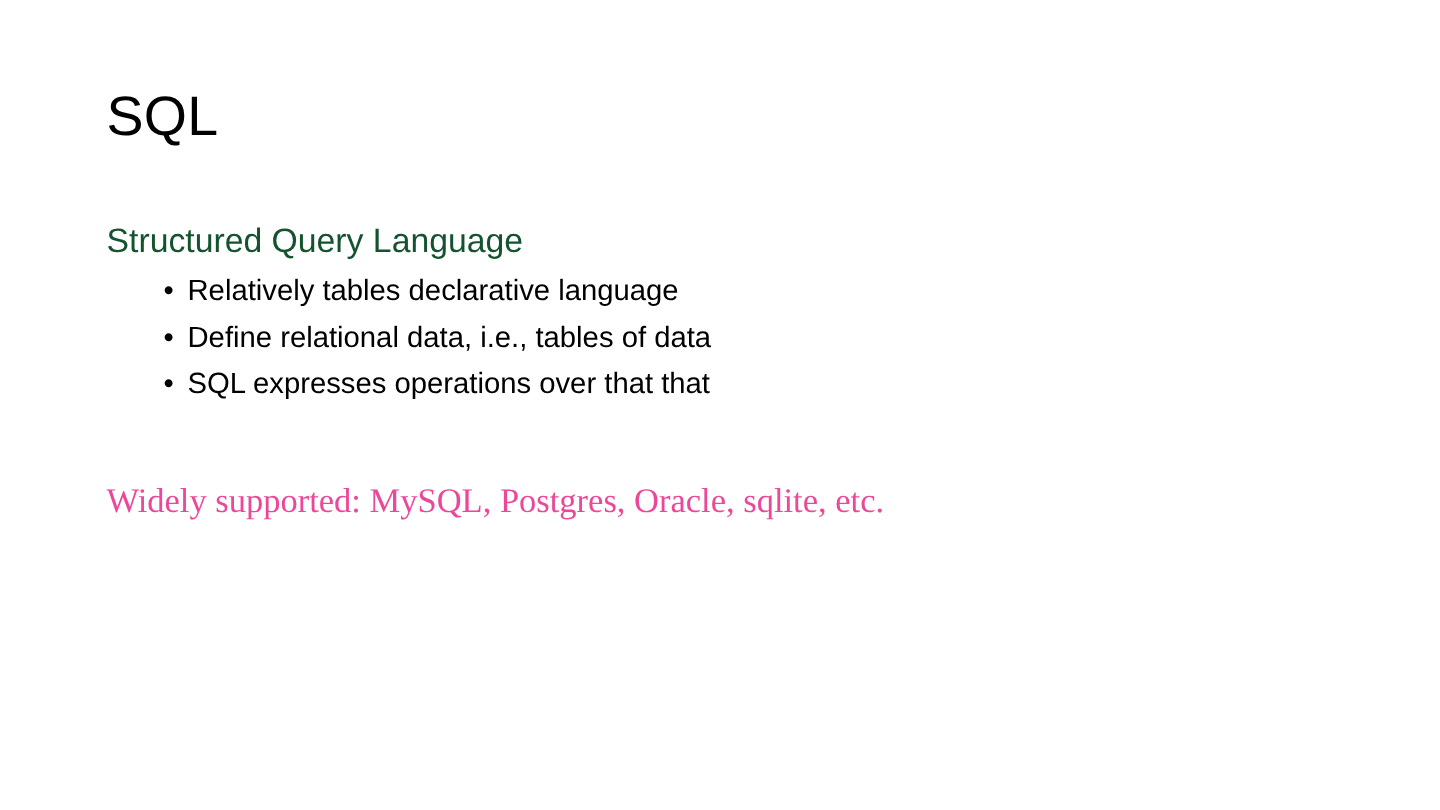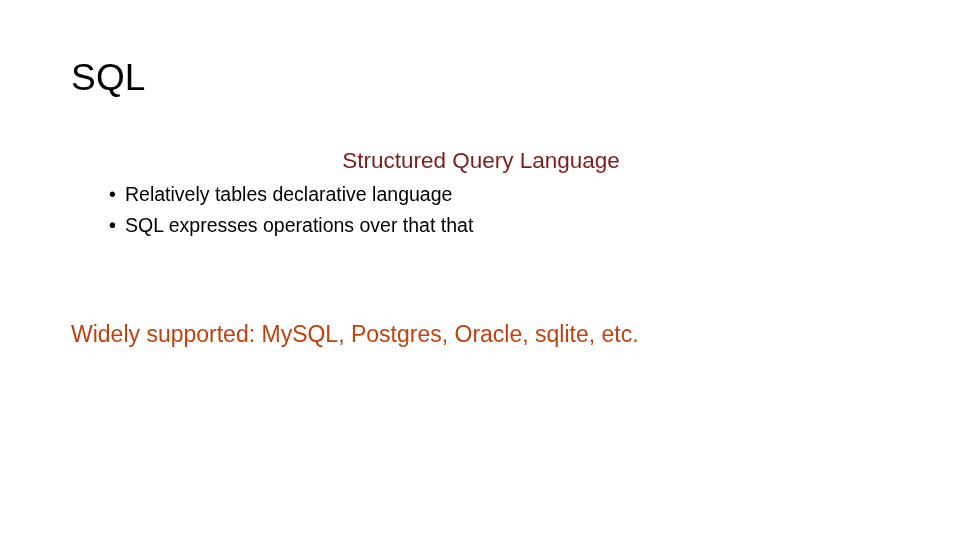--- a/index.html
+++ b/index.html
@@ -36,24 +36,23 @@
   .body-block {
     position: absolute;
     left: 71px;
     top: 147px;
     width: 820px;
   }
   .level1 {
     font-size: 22.5px;
     font-weight: 400;
     line-height: 28px;
-    color: #7f1d1d;
+    color: #14532d;
     white-space: nowrap;
     margin: 0;
-    text-align: center;
   }
   .bullet-list {
     list-style: none;
     margin: 4px 0 0 0;
     padding: 0;
   }
   .bullet-item {
     position: relative;
     padding-left: 54px;
     font-size: 19.5px;
@@ -70,42 +69,44 @@
     line-height: 31px;
     color: #000000;
   }
   .closing-line {
     position: absolute;
     left: 71px;
     top: 319px;
     font-size: 23px;
     font-weight: 400;
     line-height: 30px;
-    color: #c2410c;
+    color: #ec4899;
     white-space: nowrap;
+    font-family: Liberation Serif, serif;
   }
 </style>
 </head>
 <body>
 
 <div class="slide">
 
   <div class="slide-title">SQL</div>
 
   <div class="body-block">
 
     <p class="level1">Structured Query Language</p>
 
     <ul class="bullet-list">
       <li class="bullet-item">
         <span class="bullet-glyph">•</span>
         <span>Relatively tables declarative language</span>
       </li>
       <li class="bullet-item">
         <span class="bullet-glyph">•</span>
+        <span>Define relational data, i.e., tables of data</span>
       </li>
       <li class="bullet-item">
         <span class="bullet-glyph">•</span>
         <span>SQL expresses operations over that that</span>
       </li>
     </ul>
 
   </div>
 
   <div class="closing-line">Widely supported: MySQL, Postgres, Oracle, sqlite, etc.</div>

